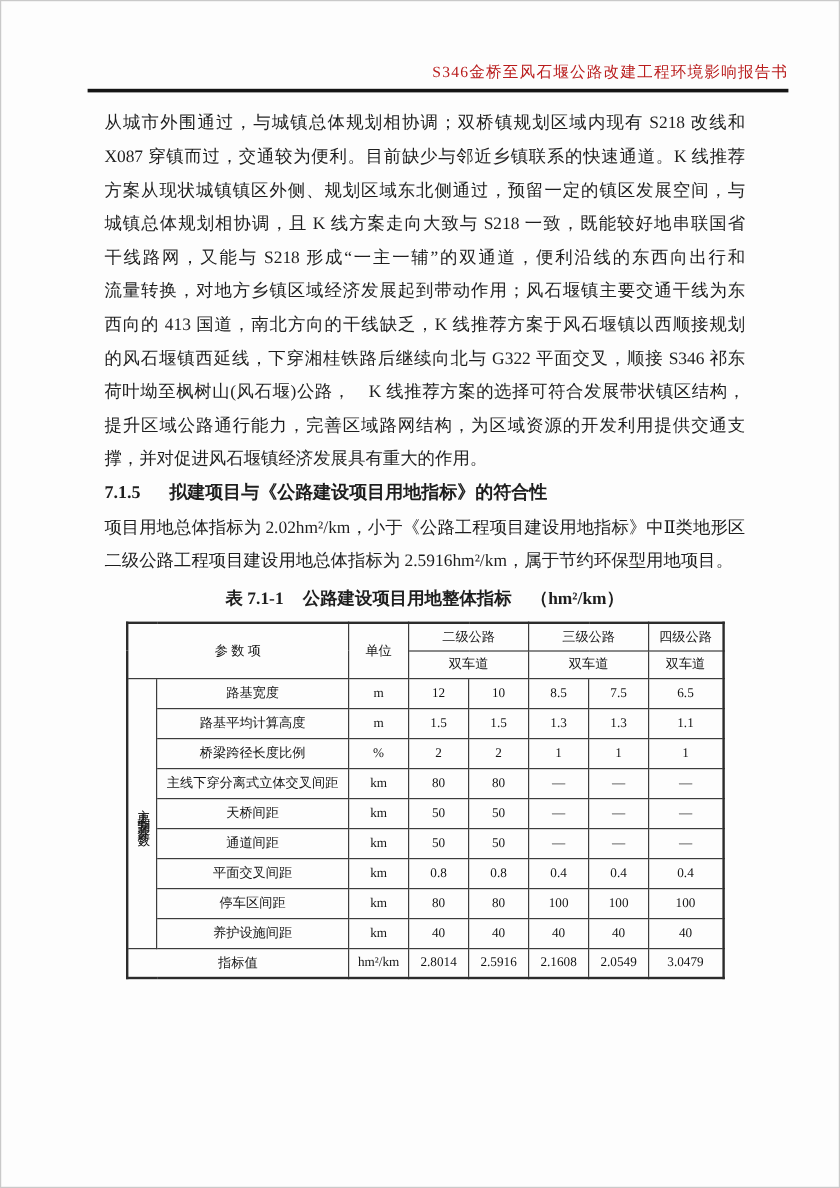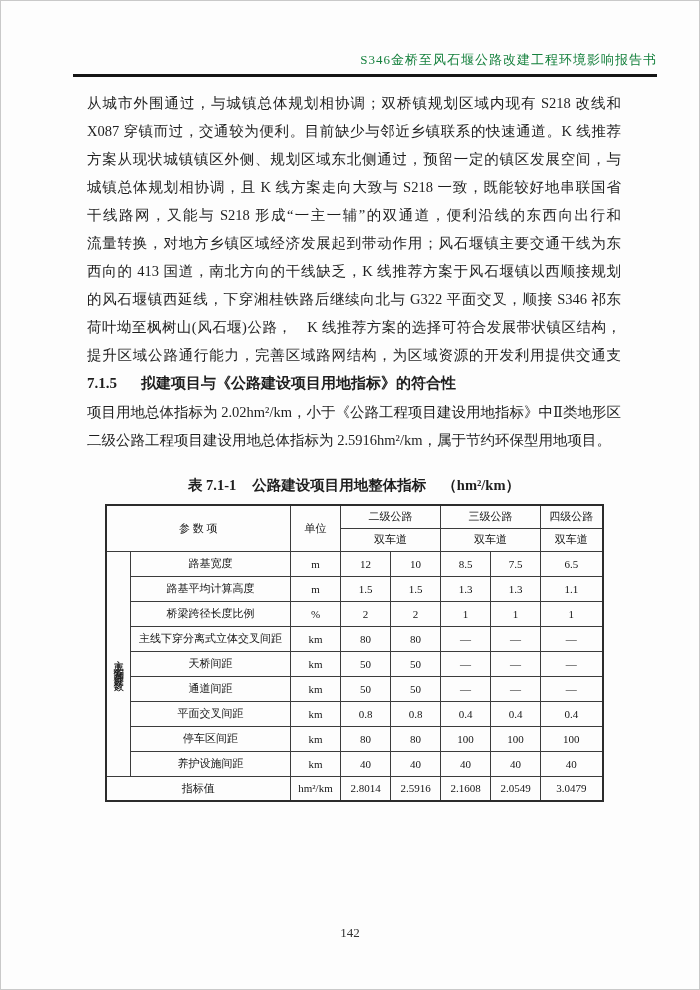--- a/index.html
+++ b/index.html
@@ -13,21 +13,21 @@
     font-family:"Liberation Serif","DejaVu Serif",serif;
     color:#1e1e1e;
     overflow:hidden;
   }
   
   .hdr{position:absolute;top:50px;left:72px;right:42px;}
   .hdr-title{
     text-align:right;
     font-size:13px;
     letter-spacing:1px;
-    color:#15803d;
+    color:#b91c1c;
     padding-bottom:5px;
   }
   .hdr-rule{border-top:3px solid #151515;height:0;}
   
   .content{position:absolute;top:88px;left:86px;width:534px;}
   .para{width:534px;}
   .line{
     font-size:14.5px;
     line-height:28px;
     height:28px;
@@ -44,21 +44,21 @@
   .sec-heading{
     font-size:15px;
     font-weight:bold;
     line-height:29px;
     height:29px;
     margin:0;
   }
   .sec-heading .sec-num{margin-right:1.6em;}
   
   .tbl-caption{
-    margin-top:20px;
+    margin-top:6px;
     text-align:center;
     font-size:14.5px;
     font-weight:bold;
     line-height:22px;
   }
   .tbl-caption .cap-label{margin-right:16px;}
   .tbl-caption .cap-unit{margin-left:16px;}
   
   table.metrics{
     width:497px;
@@ -112,20 +112,21 @@
           <div class="line fill">从城市外围通过，与城镇总体规划相协调；双桥镇规划区域内现有 S218 改线和</div>
           <div class="line fill">X087 穿镇而过，交通较为便利。目前缺少与邻近乡镇联系的快速通道。K 线推荐</div>
           <div class="line fill">方案从现状城镇镇区外侧、规划区域东北侧通过，预留一定的镇区发展空间，与</div>
           <div class="line fill">城镇总体规划相协调，且 K 线方案走向大致与 S218 一致，既能较好地串联国省</div>
           <div class="line fill">干线路网，又能与 S218 形成“一主一辅”的双通道，便利沿线的东西向出行和</div>
           <div class="line fill">流量转换，对地方乡镇区域经济发展起到带动作用；风石堰镇主要交通干线为东</div>
           <div class="line fill">西向的 413 国道，南北方向的干线缺乏，K 线推荐方案于风石堰镇以西顺接规划</div>
           <div class="line fill">的风石堰镇西延线，下穿湘桂铁路后继续向北与 G322 平面交叉，顺接 S346 祁东</div>
           <div class="line fill">荷叶坳至枫树山(风石堰)公路，　K 线推荐方案的选择可符合发展带状镇区结构，</div>
           <div class="line fill">提升区域公路通行能力，完善区域路网结构，为区域资源的开发利用提供交通支</div>
+          <div class="line">撑，并对促进风石堰镇经济发展具有重大的作用。</div>
         </div>
       </div>
 
     <h3 class="sec-heading">
       <span class="sec-num">7.1.5</span><span>拟建项目与《公路建设项目用地指标》的符合性</span>
     </h3>
 
     <div id="para-1">
         <div class="para">
           <div class="line fill">项目用地总体指标为 2.02hm²/km，小于《公路工程项目建设用地指标》中Ⅱ类地形区</div>
@@ -252,17 +253,14 @@
             <td>2.5916</td>
             <td>2.1608</td>
             <td>2.0549</td>
             <td>3.0479</td>
           </tr>
         </tbody>
     </table>
 
   </div>
 
-  <div class="footer">
-    <span>142</span>
-  </div>
 
 </div>
 
 </body></html>

